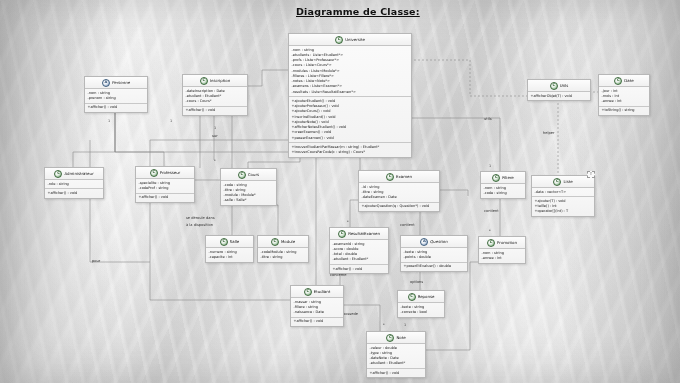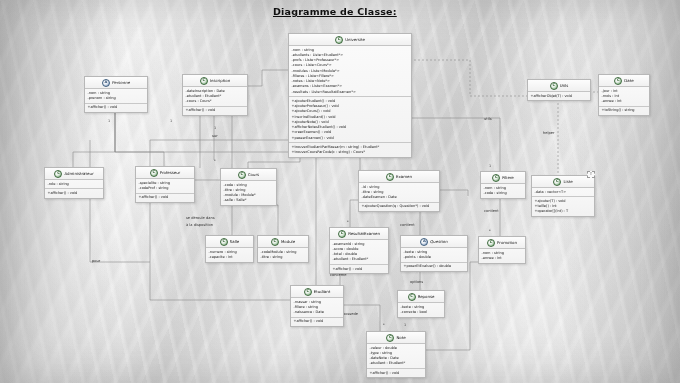--- a/index.html
+++ b/index.html
@@ -27,21 +27,21 @@
   }
   #stage::after{
     content:"";position:absolute;inset:0;pointer-events:none;
     box-shadow:inset 0 0 42px rgba(120,120,120,.35);
   }
   .vignette-l,.vignette-r{position:absolute;top:0;bottom:0;width:120px;pointer-events:none;}
   .vignette-l{left:0;background:linear-gradient(90deg,rgba(120,120,120,.30),rgba(255,255,255,0));}
   .vignette-r{right:0;background:linear-gradient(270deg,rgba(120,120,120,.26),rgba(255,255,255,0));}
 
   #title{
-    position:absolute;left:273px;top:6px;
+    position:absolute;left:296px;top:6px;
     font-size:9.5px;font-weight:bold;color:#111;
     text-decoration:underline;letter-spacing:.2px;
     z-index:40;
   }
 
   svg#wires{position:absolute;left:0;top:0;width:680px;height:383px;z-index:5;}
   svg#wires line,svg#wires path,svg#wires polyline{
     stroke:#8a8a8a;stroke-width:.6;fill:none;
   }
   svg#wires .dash{stroke-dasharray:2 2;}

